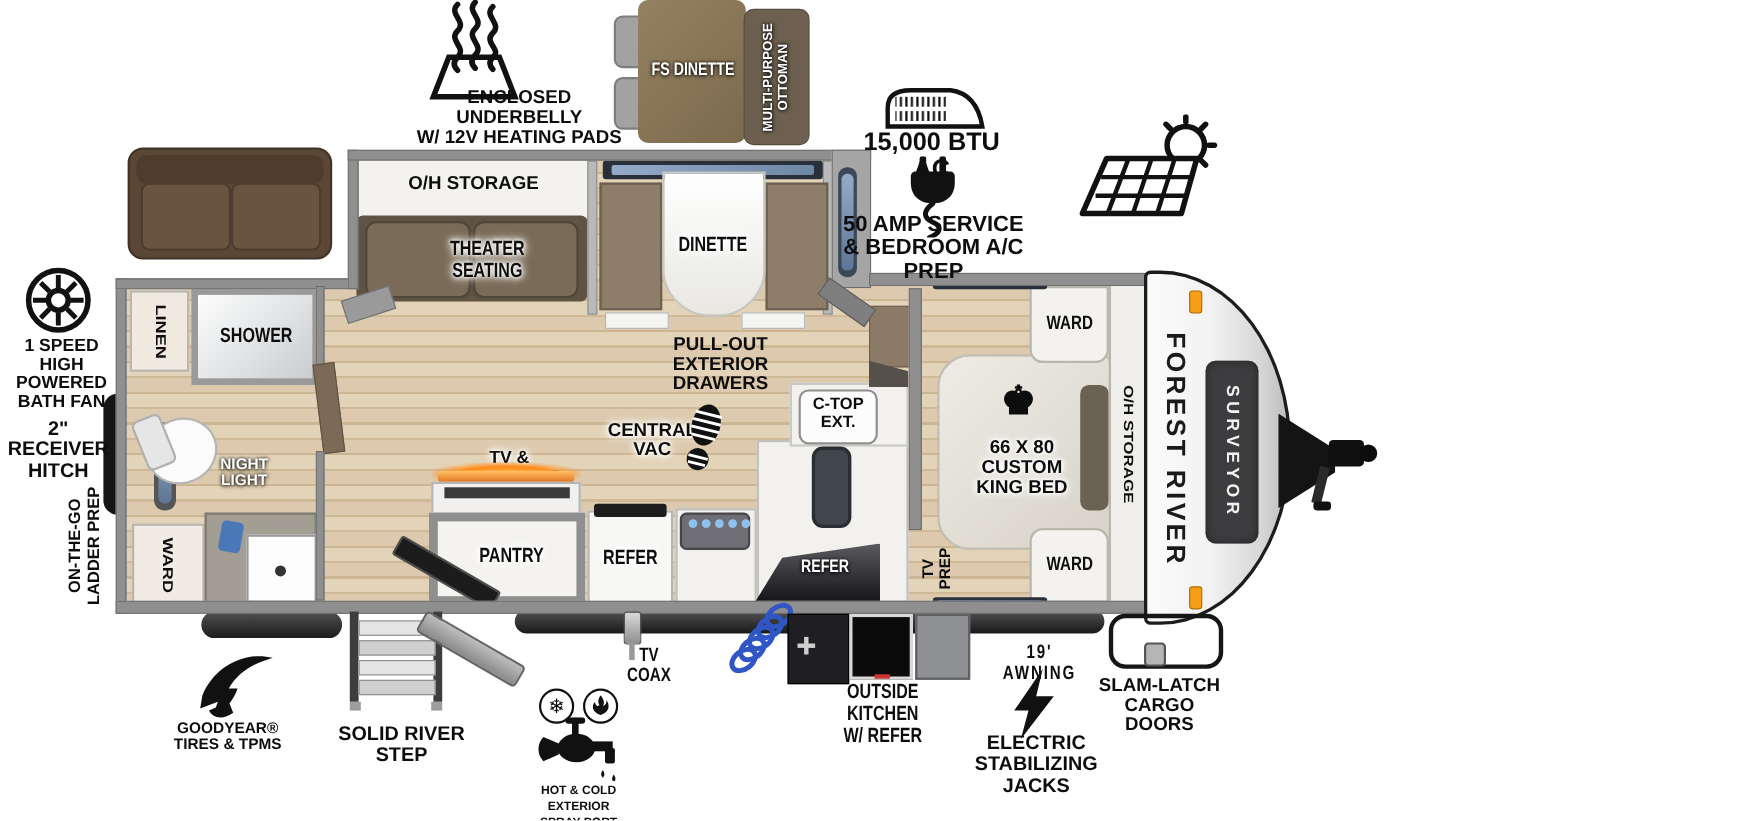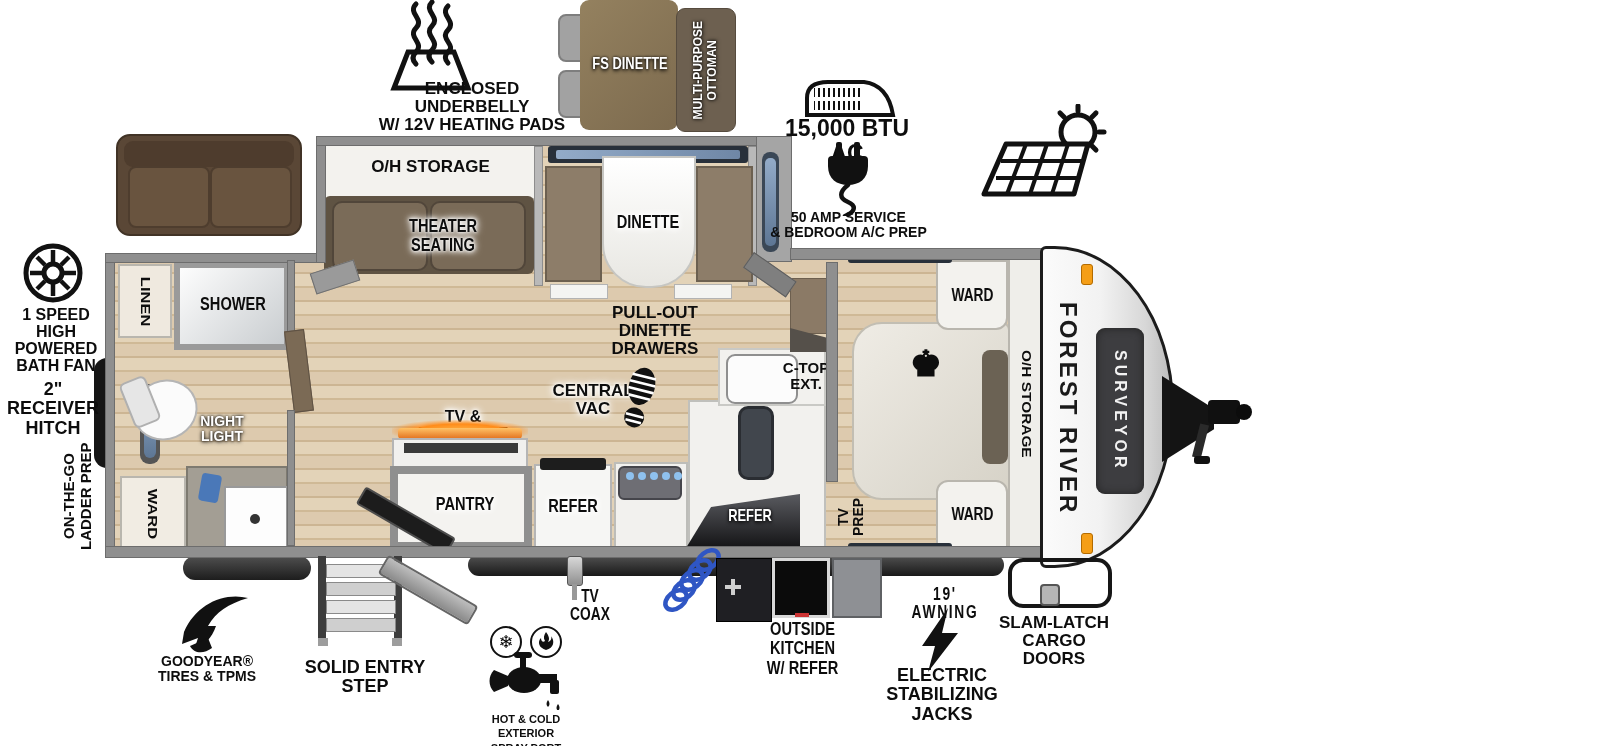--- a/index.html
+++ b/index.html
@@ -73,21 +73,21 @@
   <div class="win" style="left:548px;top:146px;width:200px;height:17px;">
       <i></i>
     </div>
   <div class="abs" style="left:545px;top:166px;width:57px;height:116px;background:#8d7d69;border:2px solid #6c6050;box-sizing:border-box;"></div>
   <div class="abs" style="left:696px;top:166px;width:57px;height:116px;background:#8d7d69;border:2px solid #6c6050;box-sizing:border-box;"></div>
   <div class="abs" style="left:602px;top:156px;width:94px;height:132px;background:linear-gradient(180deg,#ffffff,#e8e7e2);border:2px solid #c6c6c2;border-radius:0 0 44px 44px;box-sizing:border-box;"></div>
   <div class="lbl narrow glow" style="left:600px;top:214px;width:96px;font-size:17px;">DINETTE</div>
   <div class="abs" style="left:550px;top:284px;width:56px;height:13px;background:#f4f4f2;border:1px solid #b3b3b3;"></div>
   <div class="abs" style="left:674px;top:284px;width:56px;height:13px;background:#f4f4f2;border:1px solid #b3b3b3;"></div>
   <div class="lbl" style="left:580px;top:304px;width:150px;font-size:17px;">PULL-OUT
-DINETTE DRAWERS</div>
+EXTERIOR DRAWERS</div>
 
   <div class="lbl glow" style="left:548px;top:382px;width:90px;font-size:17px;">CENTRAL
 VAC</div>
   <svg class="abs" style="left:622px;top:366px;transform:rotate(14deg);" width="34" height="64" viewBox="0 0 34 64">
     <ellipse cx="17" cy="20" rx="13" ry="19" fill="#111"></ellipse>
     <g stroke="#fff" stroke-width="2.6">
         <line x1="5" y1="10" x2="29" y2="10"></line>
         <line x1="4" y1="17" x2="30" y2="17"></line>
         <line x1="4" y1="24" x2="30" y2="24"></line>
         <line x1="6" y1="31" x2="28" y2="31"></line>
@@ -116,29 +116,32 @@
   <div class="abs" style="left:618px;top:466px;width:64px;height:34px;background:#6e6e74;border:2px solid #45454b;border-radius:6px;box-sizing:border-box;">
     <span class="abs" style="left:6px;top:4px;width:8px;height:8px;border-radius:50%;background:#8fc1ee;box-shadow:12px 0 #8fc1ee,24px 0 #8fc1ee,36px 0 #8fc1ee,48px 0 #8fc1ee;"></span>
   </div>
 
   <div class="abs" style="left:688px;top:400px;width:138px;height:148px;background:#f2f1ee;border:2px solid #c0c0bc;box-sizing:border-box;"></div>
   <div class="abs" style="left:718px;top:348px;width:108px;height:58px;background:#f2f1ee;border:2px solid #c9c9c5;box-sizing:border-box;"></div>
   <div class="abs" style="left:738px;top:406px;width:36px;height:74px;background:#41464d;border:3px solid #2a2d32;border-radius:10px;box-sizing:border-box;"></div>
   <div class="abs" style="left:790px;top:278px;width:36px;height:54px;background:#8b7a66;border:1px solid #6d5f4e;"></div>
   <div class="abs" style="left:790px;top:328px;width:36px;height:24px;background:#55504a;clip-path:polygon(0 0,100% 40%,100% 100%,0 100%);"></div>
   <div class="abs" style="left:726px;top:354px;width:72px;height:50px;background:#fcfcfc;border:2px solid #8f8f8f;border-radius:9px;box-sizing:border-box;"></div>
-  <div class="lbl" style="left:726px;top:360px;width:72px;font-size:15px;margin-left:44px;">C-TOP
+  <div class="lbl" style="left:726px;top:360px;width:72px;font-size:15px;">C-TOP
 EXT.</div>
 
   <div class="abs" style="left:686px;top:494px;width:114px;height:54px;background:linear-gradient(180deg,#5a5b60,#141416);clip-path:polygon(0 100%,22% 24%,100% 0,100% 100%);"></div>
   <div class="lbl narrow wlbl" style="left:712px;top:508px;width:76px;font-size:15px;">REFER</div>
 
   <div class="abs" style="left:852px;top:322px;width:158px;height:178px;background:linear-gradient(135deg,#efece5,#d6d2c7);border:2px solid #c2beb3;border-radius:30px 8px 8px 30px;box-sizing:border-box;"></div>
   <div class="abs" style="left:982px;top:350px;width:26px;height:114px;background:#6b6254;border-radius:8px;"></div>
   <div class="lbl" style="left:906px;top:346px;width:40px;font-size:36px;line-height:1;">♚</div>
+  <div class="lbl glow" style="left:884px;top:398px;width:90px;font-size:17px;">66 X 80
+CUSTOM
+KING BED</div>
 
   <div class="white-cab" style="left:1008px;top:258px;width:34px;height:292px;background:#efeeea;display:flex;align-items:center;justify-content:center;">
     <span class="lbl vt narrow" style="position:static;font-size:14px;">O/H STORAGE</span>
   </div>
 
   <div class="white-cab cfx" style="left:936px;top:260px;width:72px;height:70px;border-radius:0 0 12px 12px;">
     <span class="lbl narrow" style="position:static;font-size:16px;">WARD</span>
   </div>
   <div class="white-cab cfx" style="left:936px;top:480px;width:72px;height:68px;border-radius:12px 12px 0 0;">
     <span class="lbl narrow" style="position:static;font-size:16px;">WARD</span>
@@ -222,21 +225,21 @@
     <rect x="12" y="25" width="46" height="9" fill="url(#hatch)"></rect>
   </svg>
   <div class="lbl" style="left:782px;top:116px;width:130px;font-size:23px;">15,000 BTU AC</div>
 
   <svg class="abs" style="left:824px;top:142px;" width="48" height="74" viewBox="0 0 48 74">
     <rect x="12" y="0" width="6" height="17" rx="2" fill="#111"></rect>
     <rect x="30" y="0" width="6" height="17" rx="2" fill="#111"></rect>
     <path d="M8 14 h32 a4 4 0 0 1 4 4 v6 c0 13 -9 19 -20 19 s-20 -6 -20 -19 v-6 a4 4 0 0 1 4 -4 z" fill="#111"></path>
     <path d="M24 43 c-9 7 -9 13 0 17 c9 4 7 10 -3 14" fill="none" stroke="#111" stroke-width="4.5" stroke-linecap="round"></path>
   </svg>
-  <div class="lbl" style="left:766px;top:210px;width:165px;font-size:14px;">50 AMP SERVICE
+  <div class="lbl" style="left:766px;top:194px;width:165px;font-size:20px;">50 AMP SERVICE
 &amp; BEDROOM A/C PREP</div>
 
   <svg class="abs" style="left:980px;top:104px;" width="130" height="94" viewBox="0 0 130 94">
     <circle cx="98" cy="28" r="17" fill="none" stroke="#111" stroke-width="5"></circle>
     <g stroke="#111" stroke-width="5" stroke-linecap="round">
       <line x1="98" y1="2" x2="98" y2="7"></line>
         <line x1="116" y1="9" x2="112" y2="13"></line>
         <line x1="124" y1="28" x2="119" y2="28"></line>
       <line x1="116" y1="46" x2="112" y2="42"></line>
         <line x1="80" y1="9" x2="84" y2="13"></line>
@@ -285,21 +288,21 @@
     <span class="abs" style="left:0;top:0;width:8px;height:82px;background:#3d3d3d;"></span>
     <span class="abs" style="left:76px;top:0;width:8px;height:82px;background:#3d3d3d;"></span>
     <span class="abs" style="left:8px;top:8px;width:68px;height:12px;background:#e4e4e4;border:1px solid #8a8a8a;"></span>
     <span class="abs" style="left:8px;top:26px;width:68px;height:12px;background:#cfcfcf;border:1px solid #8a8a8a;"></span>
     <span class="abs" style="left:8px;top:44px;width:68px;height:12px;background:#e4e4e4;border:1px solid #8a8a8a;"></span>
     <span class="abs" style="left:8px;top:62px;width:68px;height:12px;background:#cfcfcf;border:1px solid #8a8a8a;"></span>
     <span class="abs" style="left:0px;top:82px;width:10px;height:8px;background:#9d9d9d;"></span>
     <span class="abs" style="left:74px;top:82px;width:10px;height:8px;background:#9d9d9d;"></span>
   </div>
   <div class="abs" style="left:386px;top:556px;width:100px;height:18px;background:linear-gradient(#bdbdbd,#8a8a8a);border:2px solid #666;border-radius:4px;transform:rotate(30deg);transform-origin:4px 4px;"></div>
-  <div class="lbl" style="left:300px;top:658px;width:130px;font-size:18px;">SOLID ENTRY
+  <div class="lbl" style="left:300px;top:658px;width:130px;font-size:18px;">SOLID RIVER
 STEP</div>
 
   <div class="abs cfx" style="left:490px;top:626px;width:32px;height:32px;border:2.5px solid #111;border-radius:50%;font-size:18px;box-sizing:border-box;">❄</div>
   <div class="abs cfx" style="left:530px;top:626px;width:32px;height:32px;border:2.5px solid #111;border-radius:50%;box-sizing:border-box;">
     <svg width="18" height="20" viewBox="0 0 18 20">
         <path d="M9 0 C12 4 13 7 11 10 C14 9 15 6 14 4 C18 9 17 16 9 18 C2 16 0 10 4 6 C4 9 6 11 8 9 C6 6 7 3 9 0 Z" fill="#111"></path>
       </svg>
   </div>
   <svg class="abs" style="left:484px;top:652px;" width="88" height="58" viewBox="0 0 88 58">
     <rect x="30" y="0" width="18" height="6" rx="3" fill="#111"></rect>

